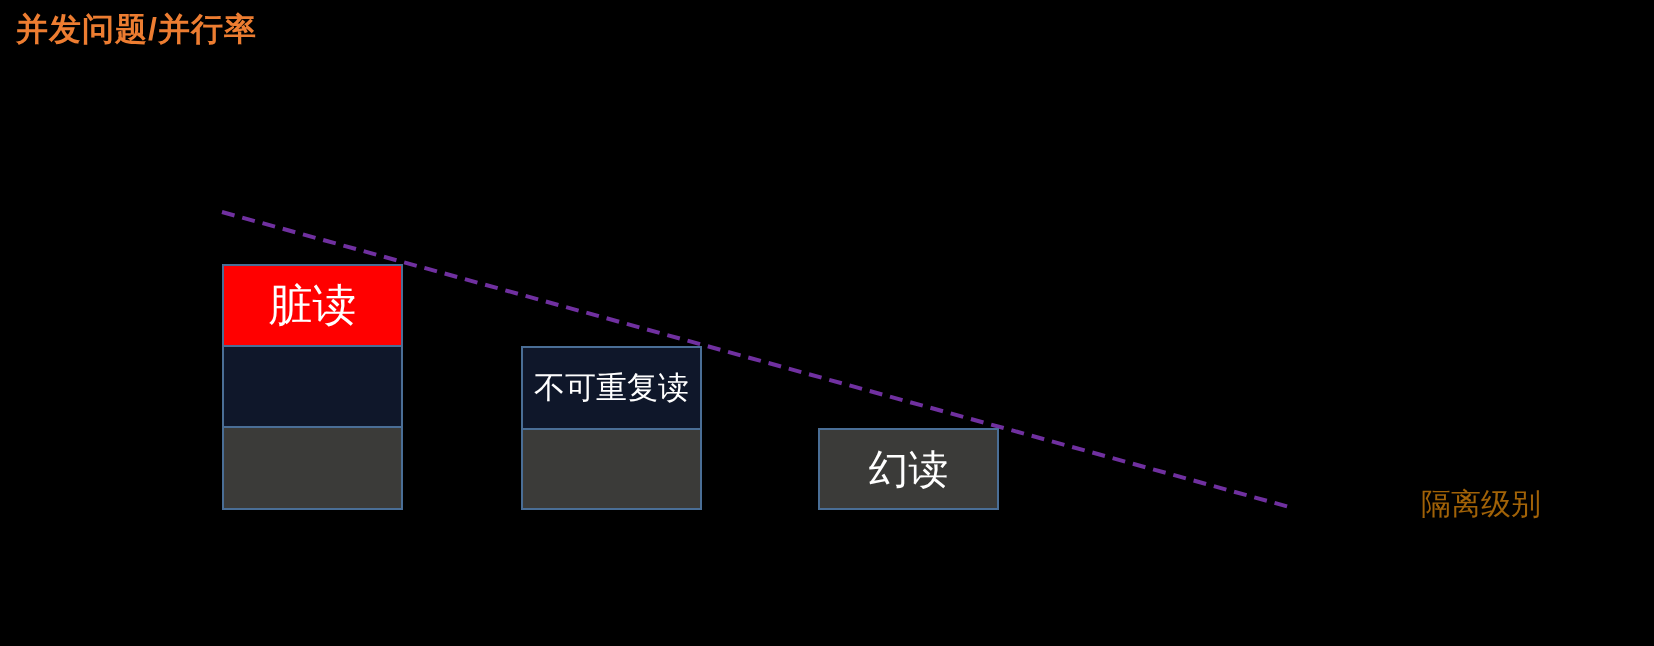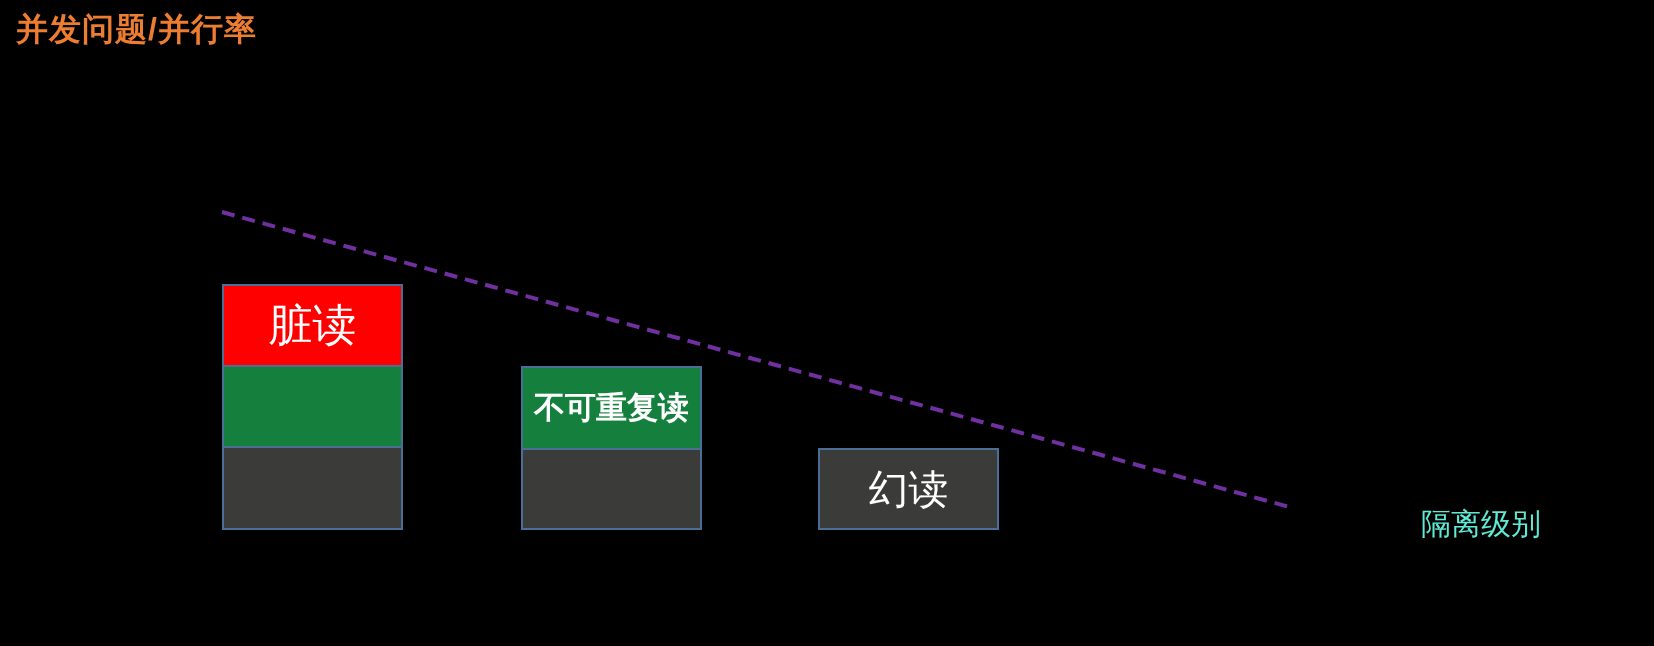--- a/index.html
+++ b/index.html
@@ -22,58 +22,57 @@
     top: 8px;
     font-size: 32px;
     font-weight: 700;
     color: #ED7D31;
     letter-spacing: 1px;
     white-space: nowrap;
   }
   .axis-label {
     position: absolute;
     left: 1421px;
-    top: 504px;
+    top: 484px;
     font-size: 30px;
     font-weight: 400;
-    color: #5eead4;
+    color: #a16207;
     white-space: nowrap;
     text-align: right;
   }
   .trend-svg {
     position: absolute;
     left: 0;
     top: 0;
     width: 1654px;
     height: 646px;
     pointer-events: none;
   }
   .bar {
     position: absolute;
     width: 181px;
     display: flex;
     flex-direction: column;
-    margin-top: 20px;
   }
   .bar-1 { left: 222px; top: 264px; }
   .bar-2 { left: 521px; top: 346px; }
   .bar-3 { left: 818px; top: 428px; justify-content: center; }
   .segment {
     box-sizing: border-box;
     width: 181px;
     border: 2px solid #4A6E96;
     display: flex;
     align-items: center;
     justify-content: center;
     color: #FFFFFF;
     white-space: nowrap;
   }
   .segment + .segment { margin-top: -2px; }
   .seg-red  { background: #FF0000; height: 83px; font-size: 44px; }
-  .seg-blue { background: #15803d; font-weight: bold; }
+  .seg-blue { background: #0f172a; }
   .seg-dark { background: #3B3B39; }
   .bar-1 .seg-blue { height: 83px; }
   .bar-1 .seg-dark { height: 84px; }
   .bar-2 .seg-blue { height: 84px; font-size: 31px; }
   .bar-2 .seg-dark { height: 82px; }
   .bar-3 .seg-dark { height: 82px; font-size: 40px; }
 </style>
 </head>
 <body>
 

